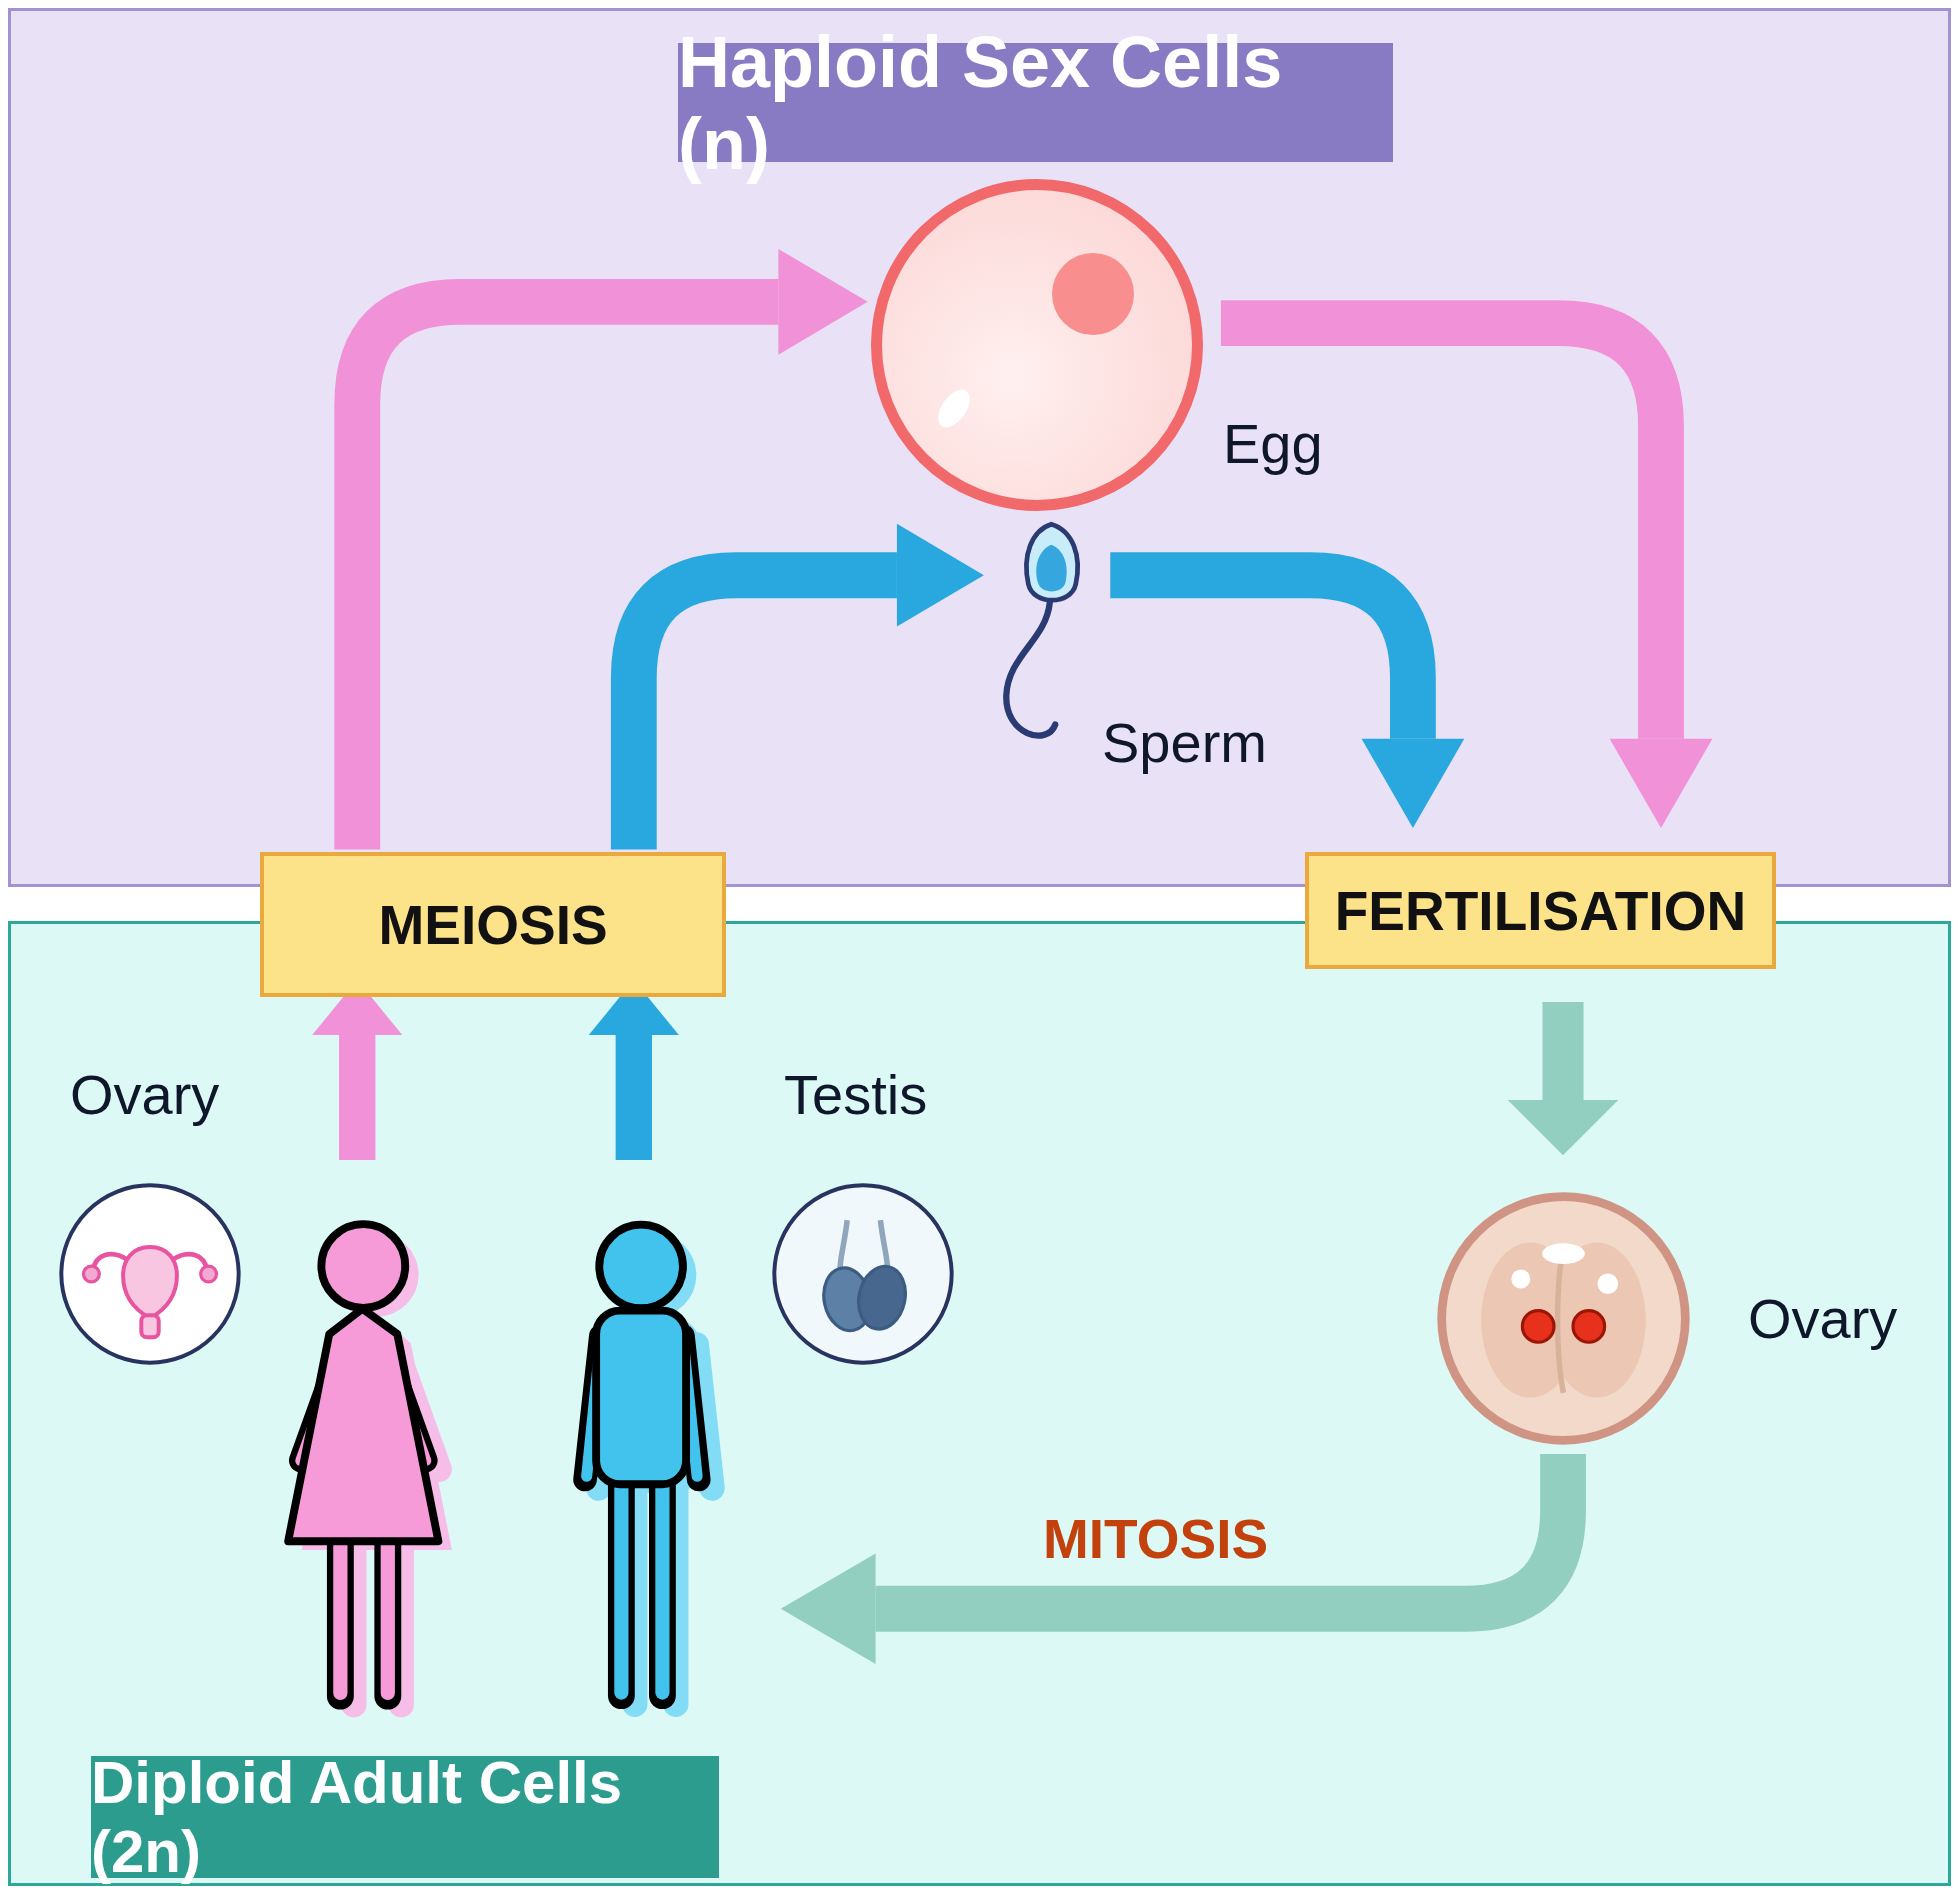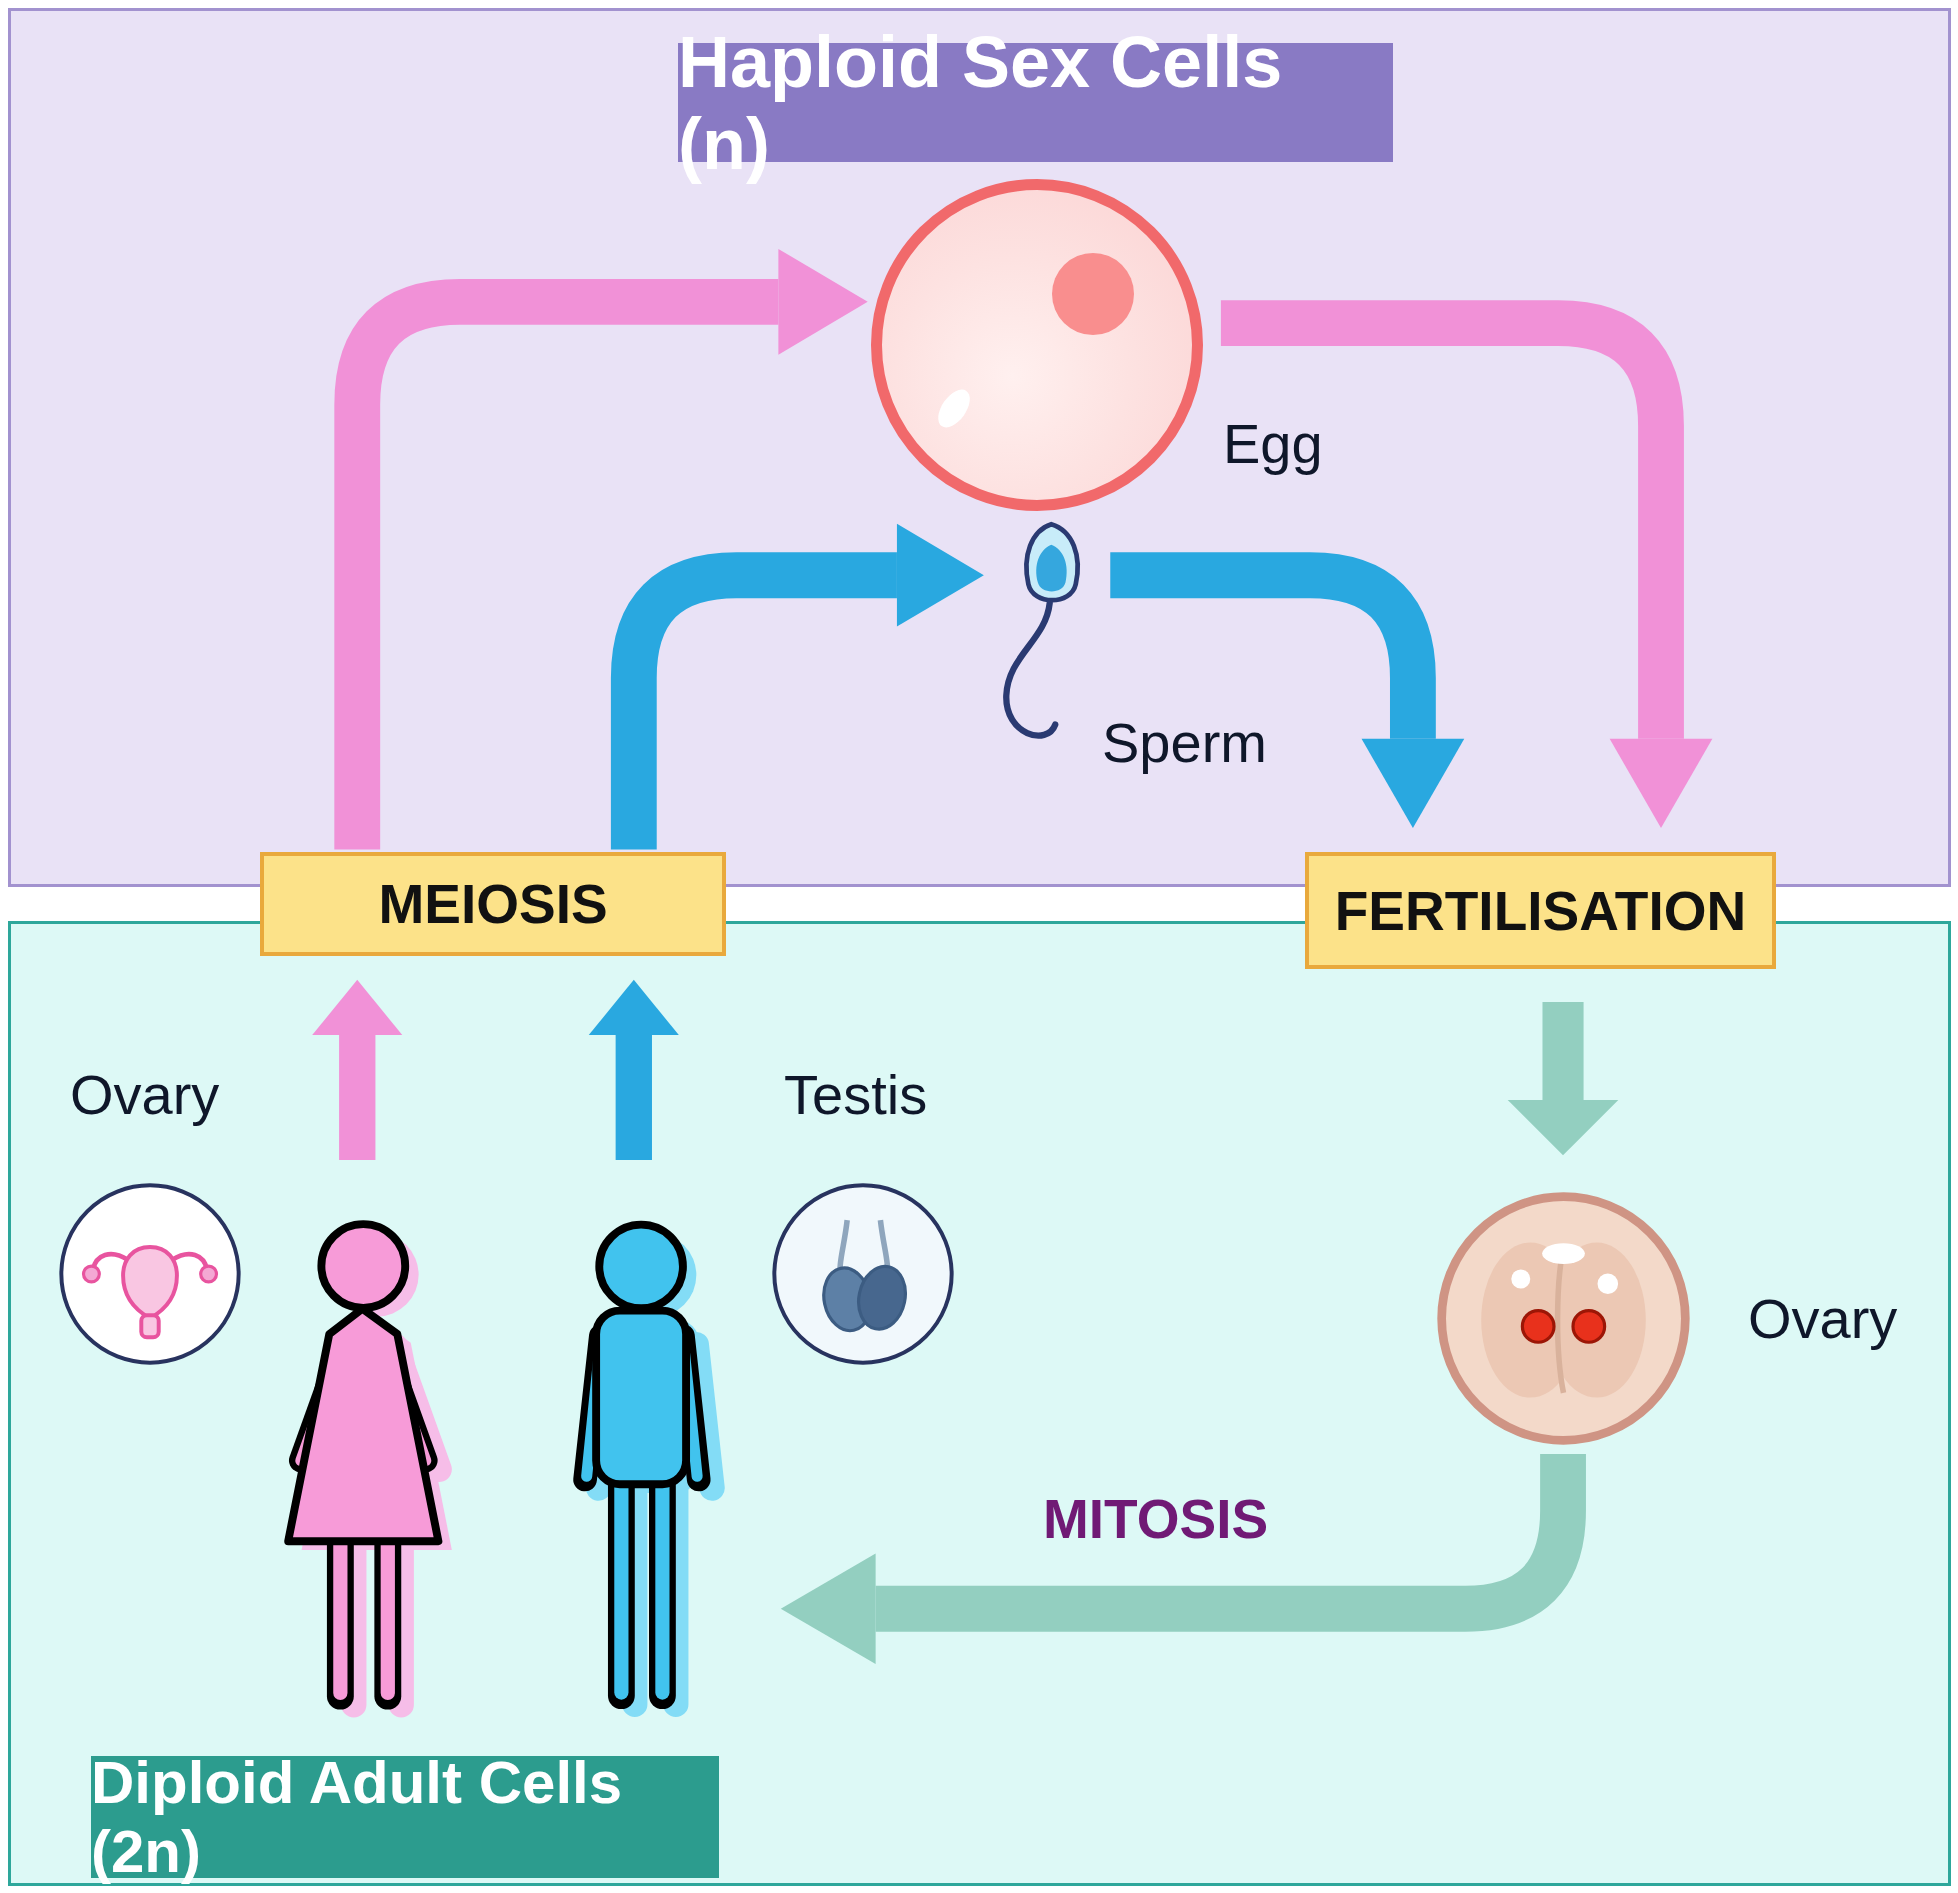--- a/index.html
+++ b/index.html
@@ -25,24 +25,24 @@
   #haploid-title { left:678px; top:43px; width:715px; height:119px;
     background:var(--haploid-title-bg,#897ac4); font-size:72px; }
   #diploid-title { left:91px; top:1756px; width:628px; height:122px;
     background:var(--diploid-title-bg,#2c9c8e); font-size:60px; }
   .process-box {
     position:absolute; display:flex; align-items:center; justify-content:center;
     font-weight:bold; color:#111; font-size:55px; box-sizing:border-box;
     background:var(--process-box-bg,#fce289);
     border:4px solid var(--process-box-border,#e9a93c);
   }
-  #meiosis-box { left:260px; top:852px; width:466px; height:104px; }
+  #meiosis-box { left:260px; top:852px; width:466px; height:145px; }
   #fertilisation-box { left:1305px; top:852px; width:471px; height:117px; }
   .label { position:absolute; font-size:56px; color:#0f172a; white-space:nowrap; }
-  .label-bold { position:absolute; font-size:55px; font-weight:bold; color:#701a75; white-space:nowrap; }
+  .label-bold { position:absolute; font-size:55px; font-weight:bold; color:#c2410c; white-space:nowrap;margin-top:20px; }
   #egg-label { left:1223px; top:411px; }
   #sperm-label { left:1102px; top:710px; }
   #ovary-label { left:70px; top:1062px; }
   #testis-label { left:784px; top:1062px;text-align:center; }
   #zygote-label { left:1748px; top:1286px; }
   #mitosis-label { left:1043px; top:1487px; }
   #svg-overlay, .art { position:absolute; }
   #svg-overlay { left:0; top:0; }
   .stroke-pink { stroke:var(--arrow-pink,#f191d7); }
   .fill-pink   { fill:var(--arrow-pink,#f191d7); }

